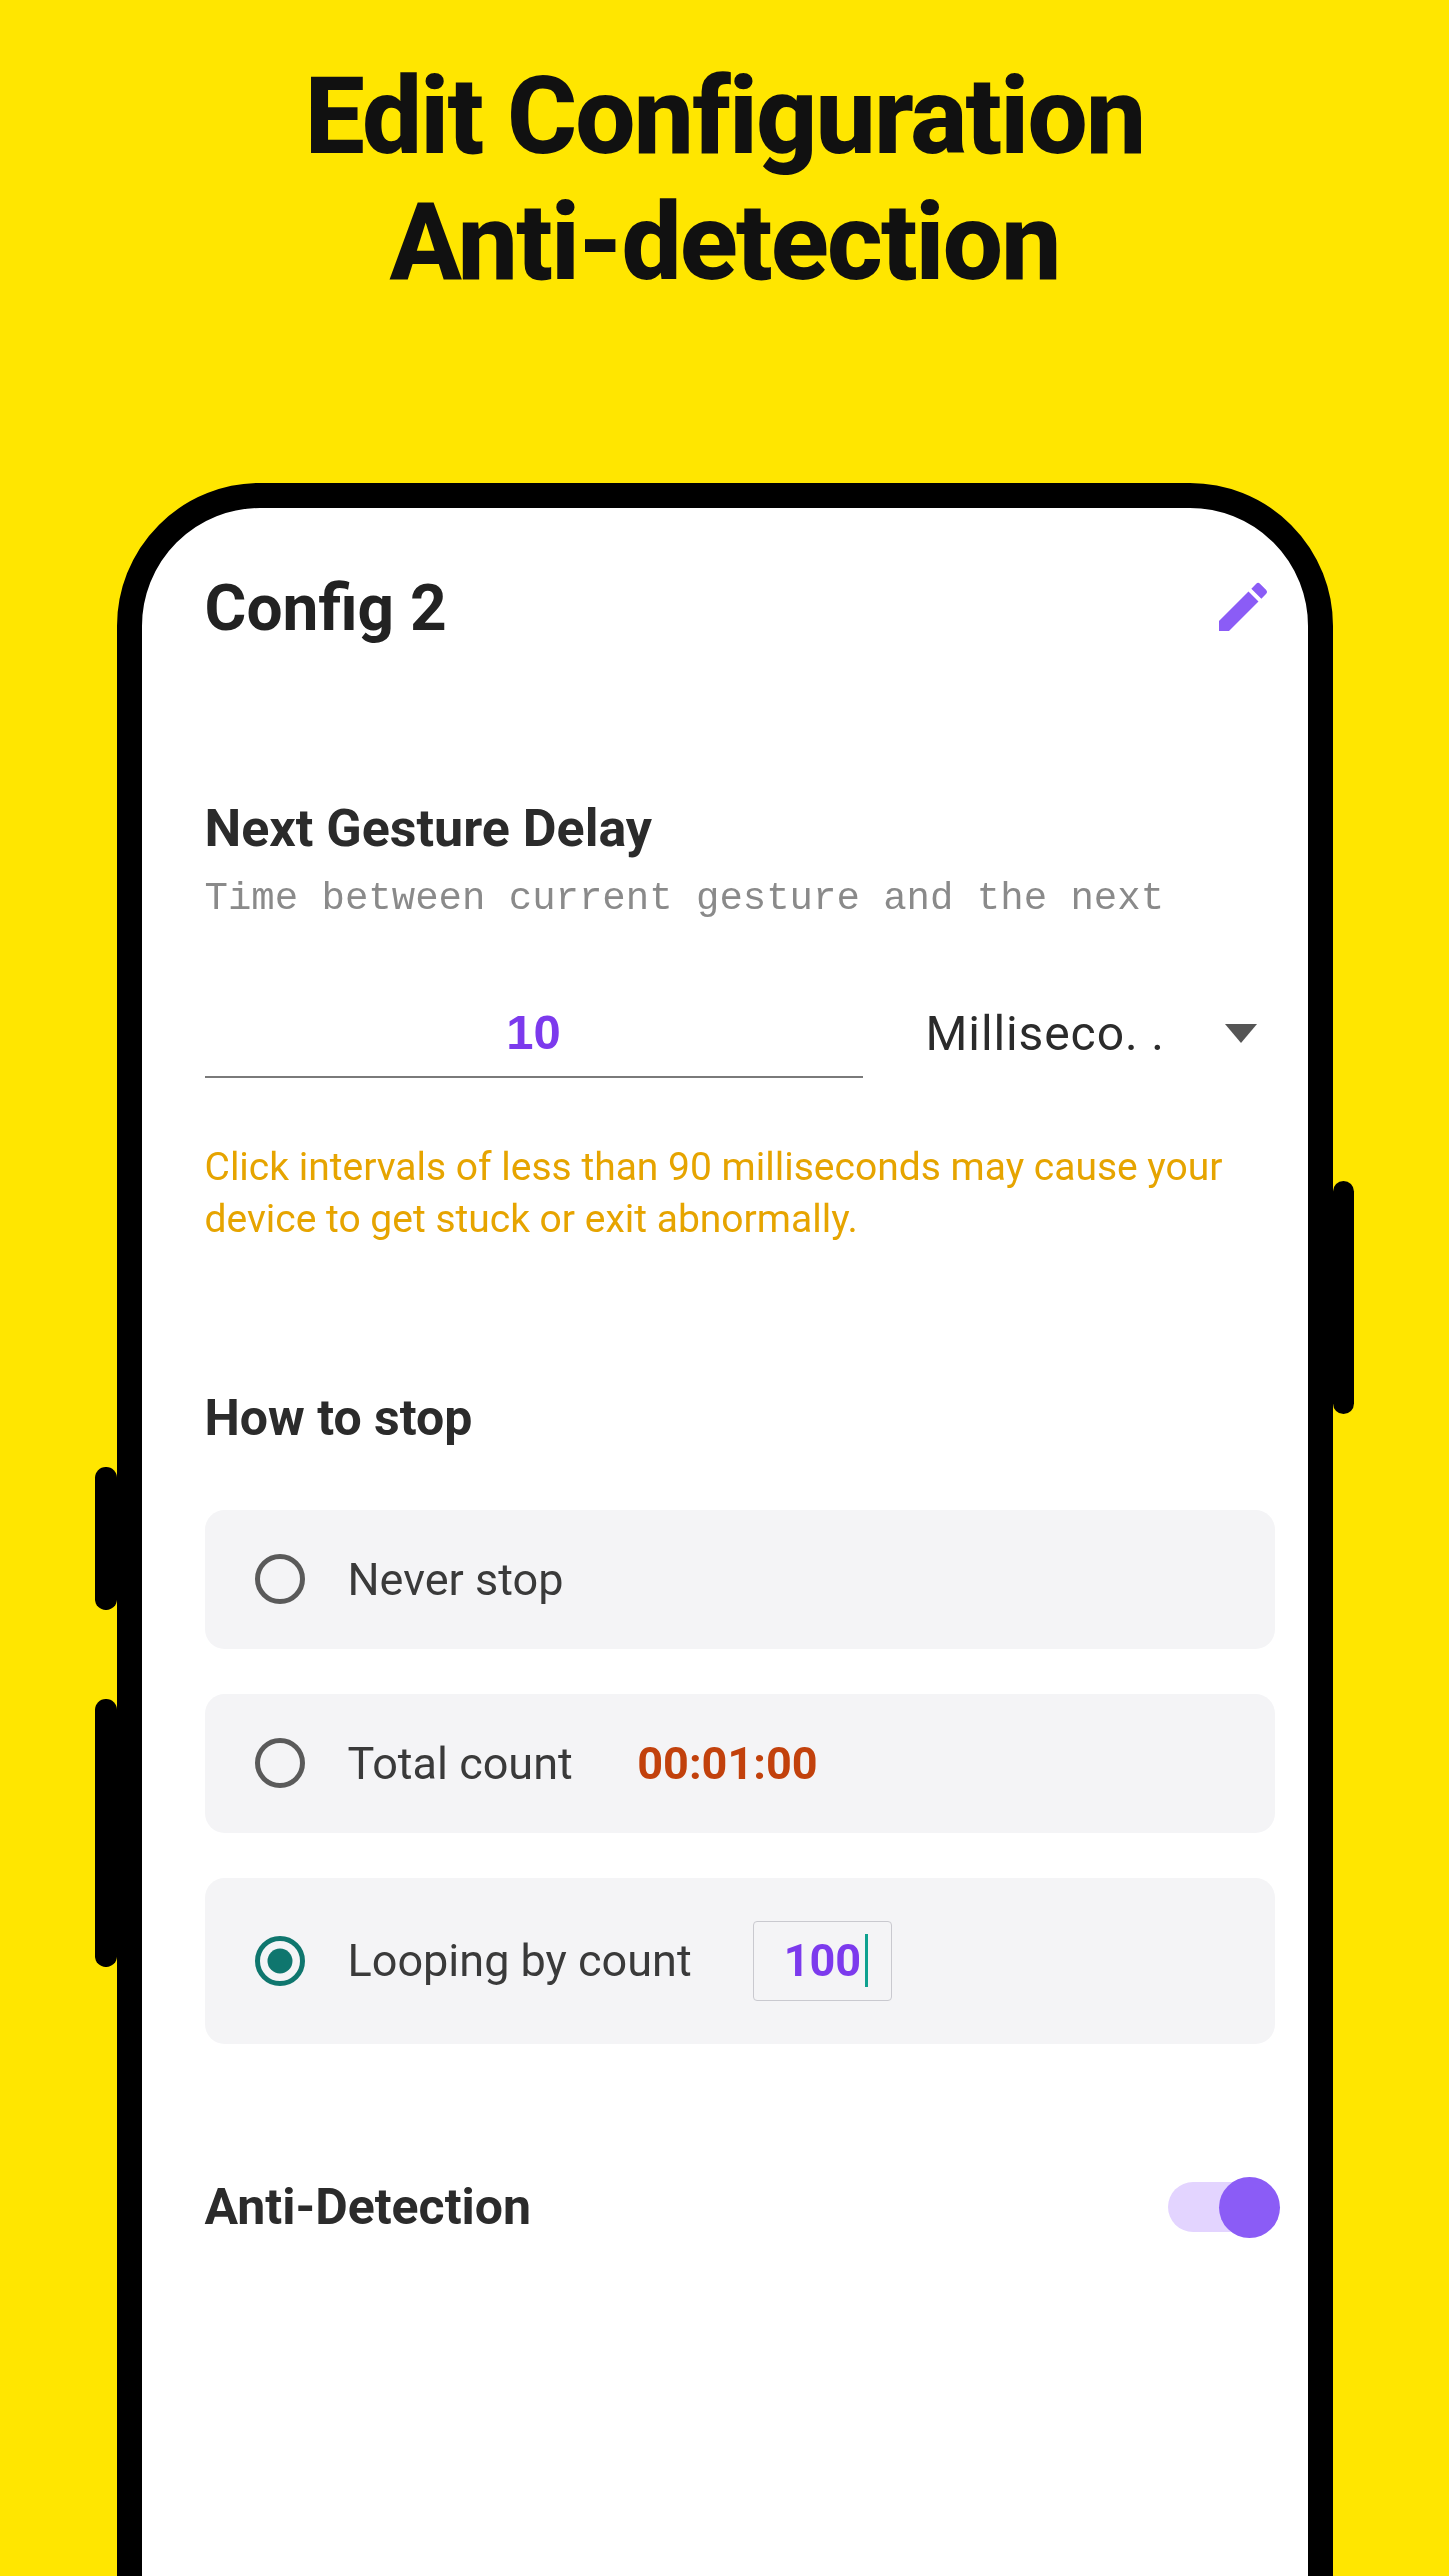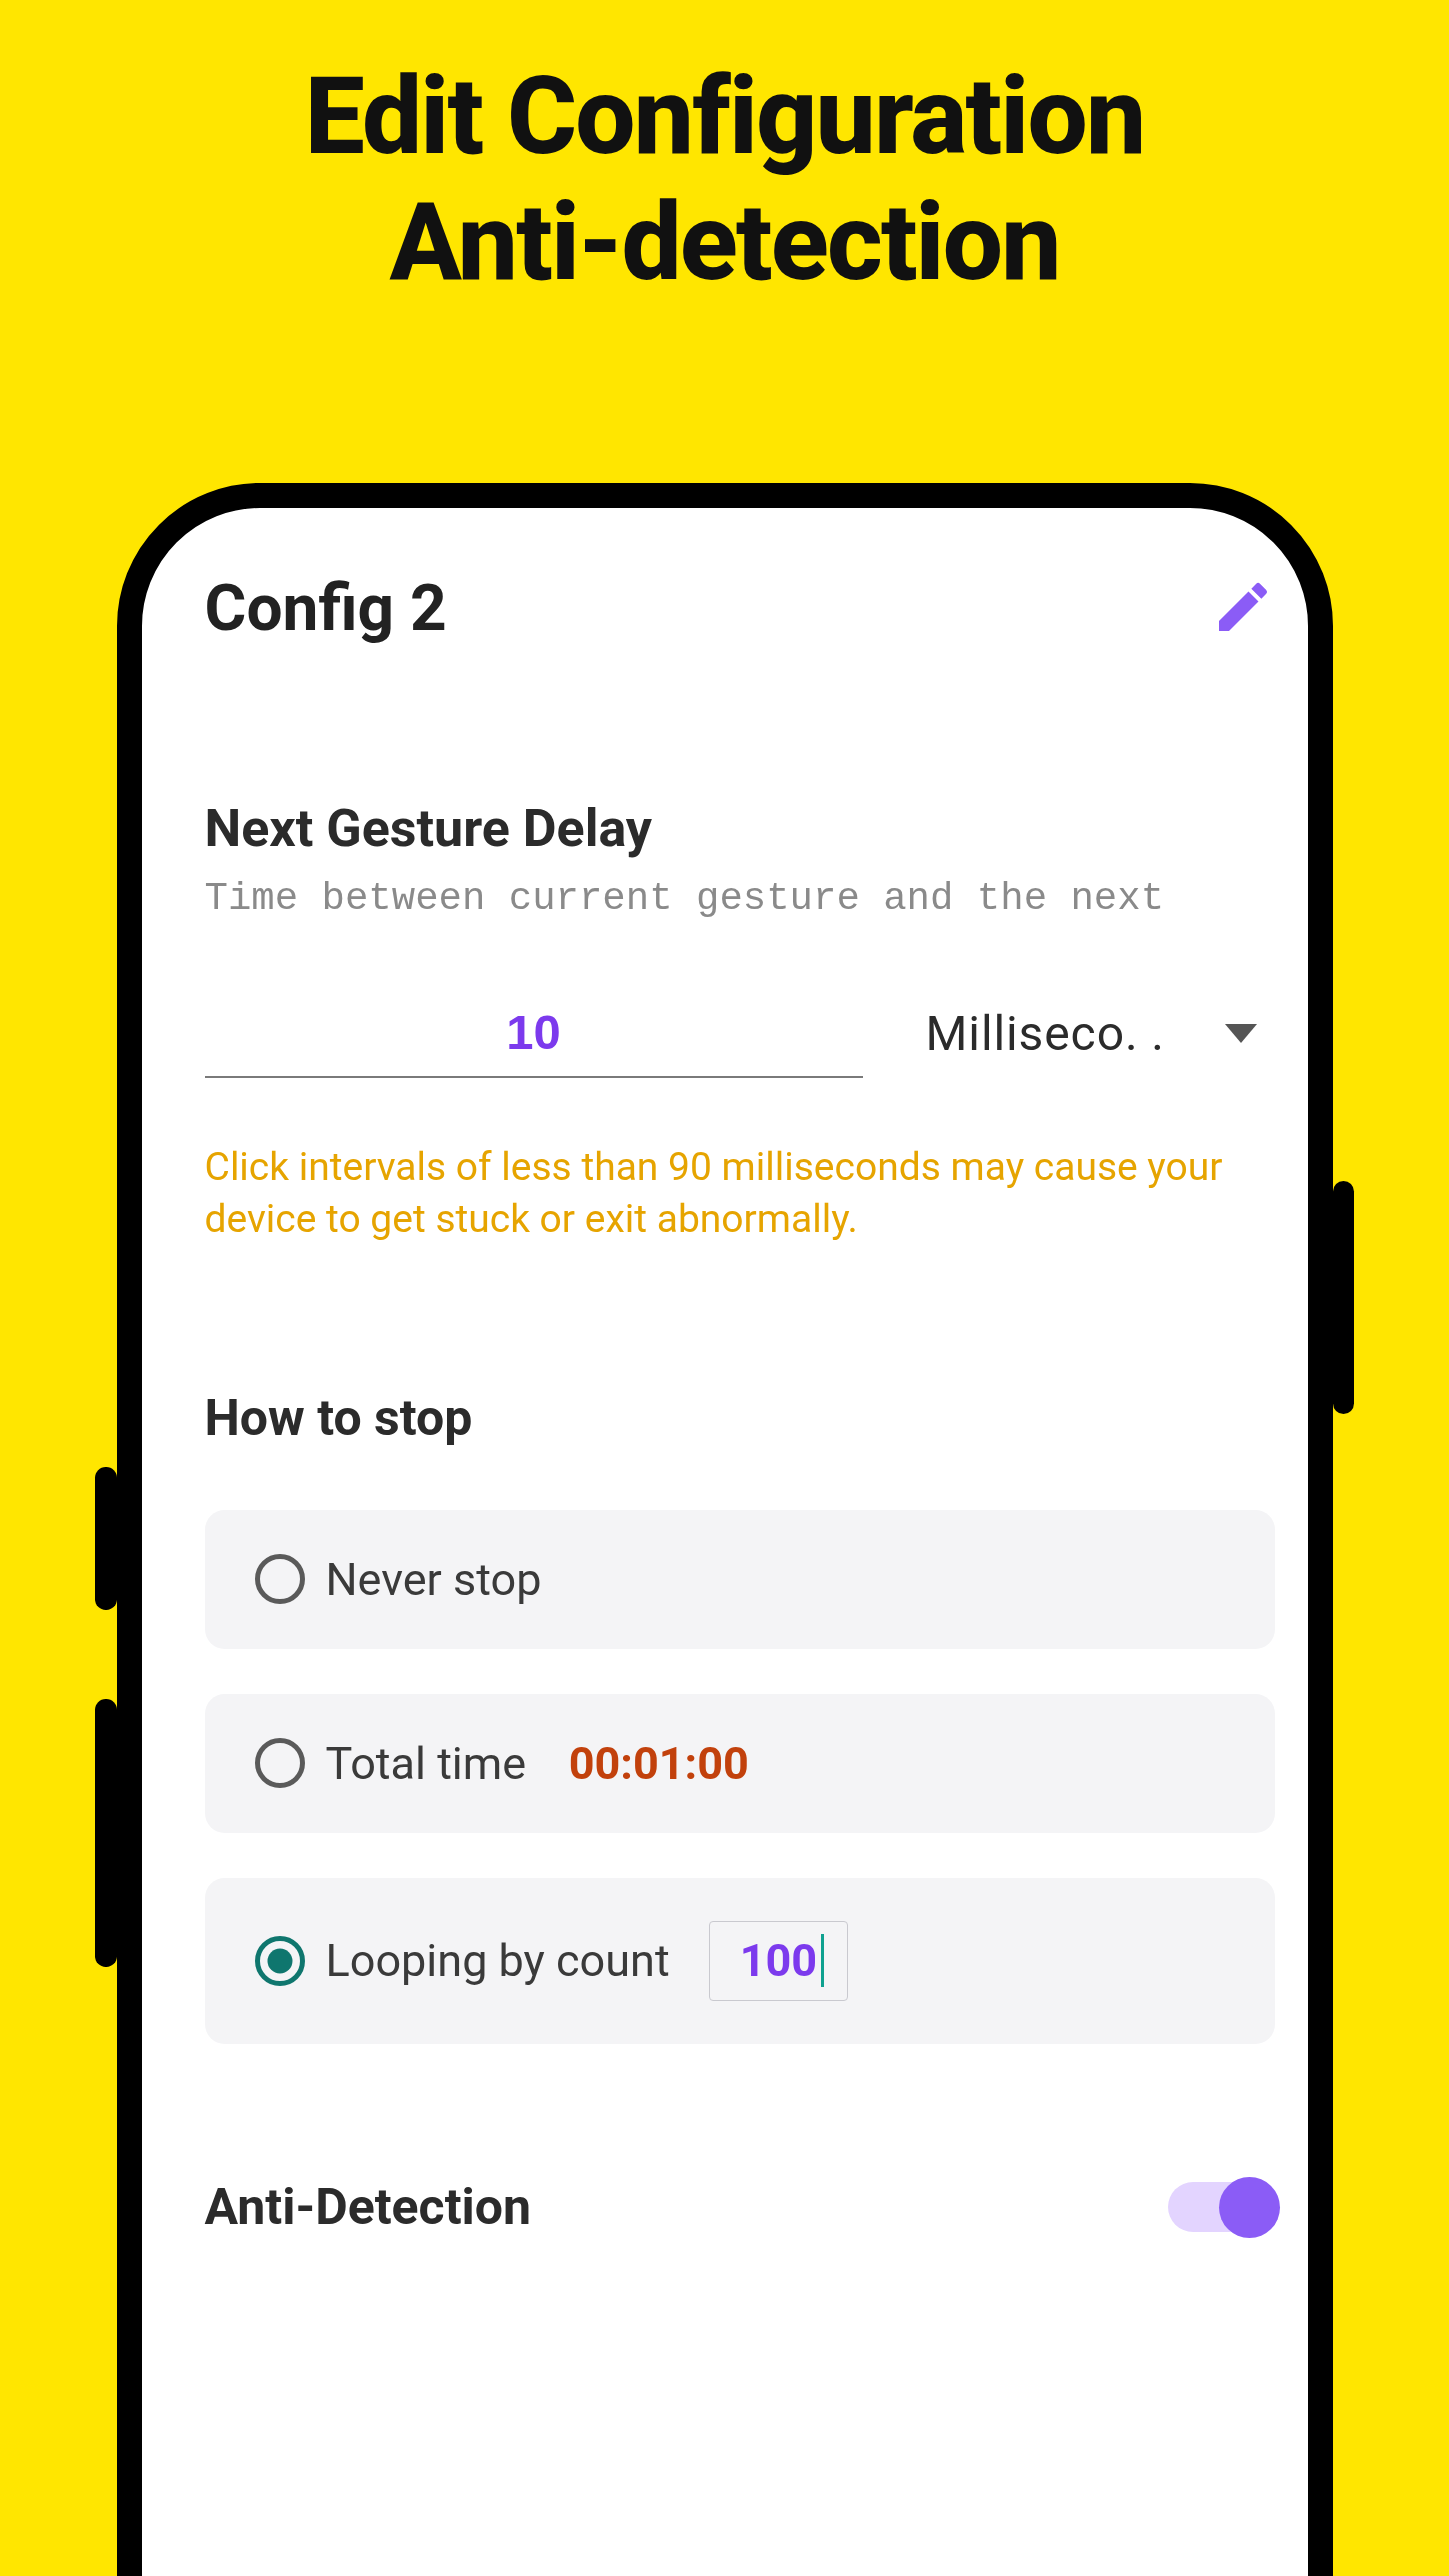--- a/index.html
+++ b/index.html
@@ -126,21 +126,21 @@
     color: #2b2b2b;
     margin-bottom: 63px;
   }
 
   .opt {
     background: #f4f4f6;
     border-radius: 19.7px;
     padding: 43px 50px;
     display: flex;
     align-items: center;
-    gap: 21px;
+    gap: 43px;
     margin-bottom: 45px;
     min-height: 134px;
   }
   .radio {
     width: 50px; height: 50px;
     border: 5.4px solid #5a5a5a;
     border-radius: 50%;
     flex: 0 0 50px;
     position: relative;
   }
@@ -250,21 +250,21 @@
 
     <div class="stop-title">How to stop</div>
 
     <div class="opt">
       <span class="radio"></span>
       <span class="opt-label">Never stop</span>
     </div>
 
     <div class="opt">
       <span class="radio"></span>
-      <span class="opt-label">Total time</span>
+      <span class="opt-label">Total count</span>
       <span class="opt-value">00:01:00</span>
     </div>
 
     <div class="opt">
       <span class="radio selected"></span>
       <span class="opt-label">Looping by count</span>
       <span class="count-box">100</span>
     </div>
 
     <div class="anti-row">

